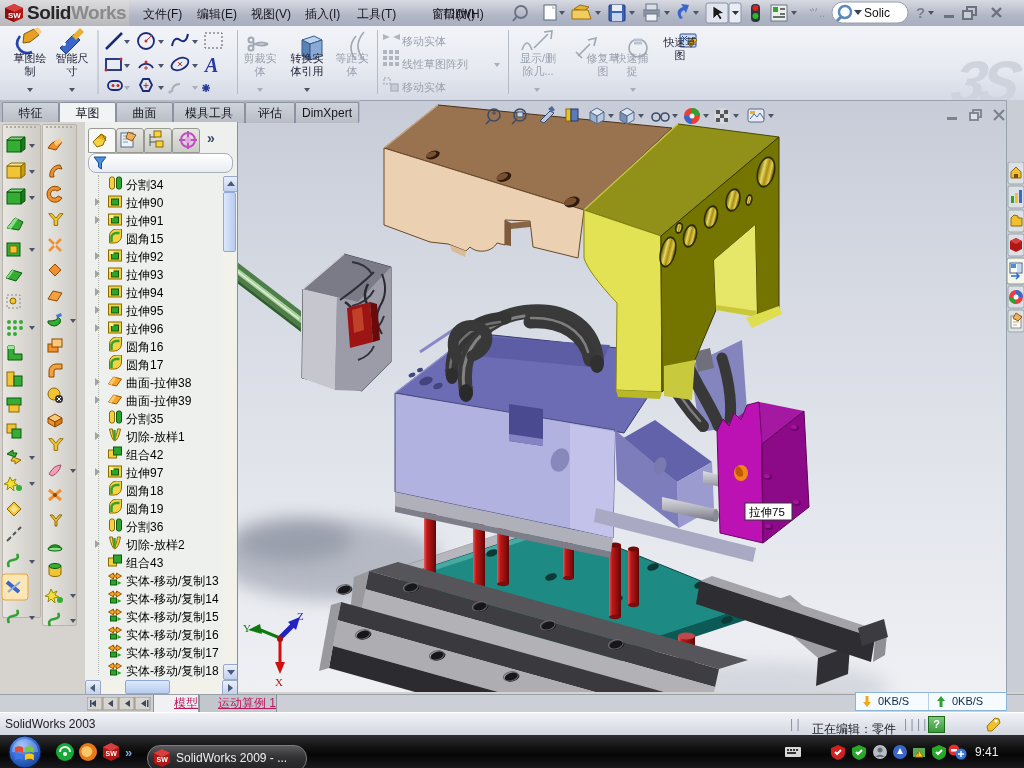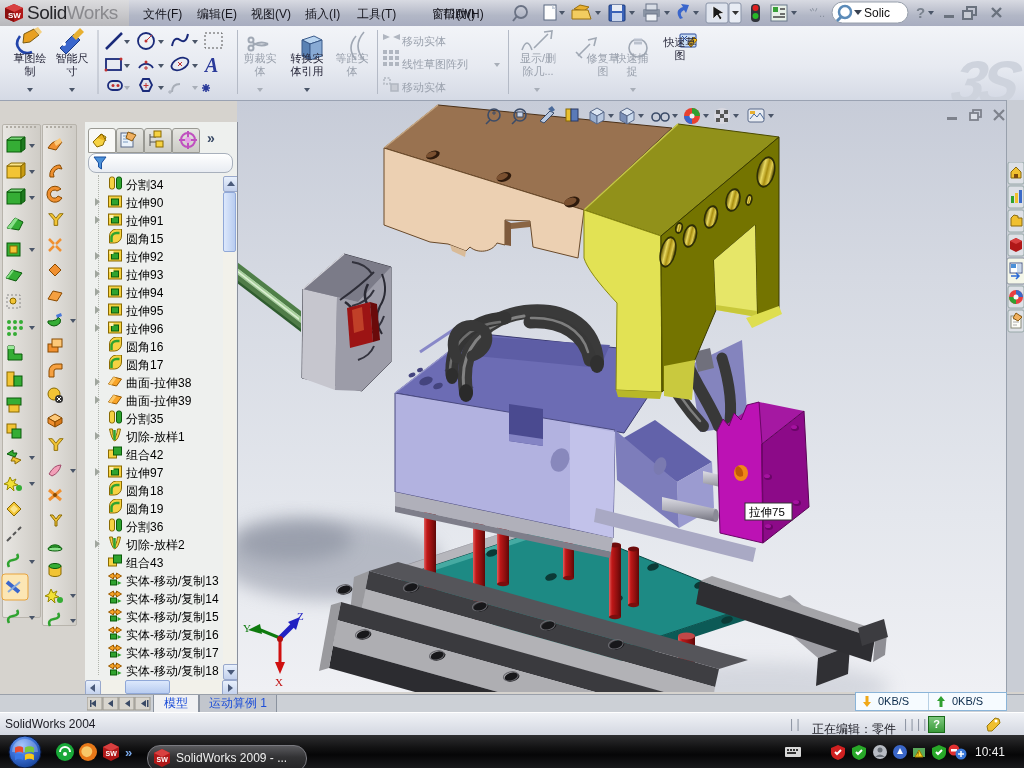--- a/index.html
+++ b/index.html
@@ -2,21 +2,21 @@
 <html><head><meta charset="utf-8">
 <style>
 html,body{margin:0;padding:0;}
 body{width:1024px;height:768px;overflow:hidden;font-family:"Liberation Sans",sans-serif;}
 #root{position:absolute;left:0;top:0;width:1024px;height:768px;background:#d6d3ce;}
 .abs{position:absolute;}
 
 #titlebar{left:0;top:0;width:1024px;height:26px;overflow:hidden;background:linear-gradient(#d8dae2,#b2b7c6 60%,#a8adc0);border-bottom:1px solid #7a8294;}
 #logo{left:0;top:0;width:129px;height:26px;background:linear-gradient(#dcdcde,#b8b8bc);}
 #logocube{left:4px;top:3px;width:20px;height:20px;}
-#logotext{left:27px;top:2px;font-size:19px;font-weight:normal;color:#26262a;letter-spacing:-.5px;}
+#logotext{left:27px;top:2px;font-size:19px;font-weight:bold;color:#26262a;letter-spacing:-.5px;}
 #logotext .w{color:#8a8a8e;}
 .menu{position:absolute;top:6px;font-size:12px;color:#15151d;}
 
 #cmdmgr{left:0;top:26px;width:1024px;height:74px;overflow:hidden;background:linear-gradient(#f2f4f8,#e7eaf1 55%,#d5dae5);border-bottom:1px solid #9aa2b2;}
 .cmtxt{position:absolute;font-size:11px;color:#252538;text-align:center;line-height:13px;white-space:nowrap;}
 .cmgray{color:#9aa1ad;}
 .sep{position:absolute;top:4px;width:1px;height:64px;background:#b4bac6;}
 .da{position:absolute;width:0;height:0;border-left:3px solid transparent;border-right:3px solid transparent;border-top:4px solid #4a5568;}
 .dagray{border-top-color:#a8aeb8;}
 #dswm{right:10px;top:22px;font-size:60px;font-style:italic;font-weight:bold;color:#ced3dd;transform:skewX(-12deg);letter-spacing:-6px;}
@@ -35,21 +35,21 @@
 .trow{position:absolute;left:10px;height:18px;font-size:12px;color:#000;white-space:nowrap;}
 .trow .txt{position:absolute;left:31px;top:2px;font-size:12px;}
 .texp{position:absolute;left:0px;top:5px;width:0;height:0;border-top:4px solid transparent;border-bottom:4px solid transparent;border-left:5px solid #a0a69e;}
 .ticon16{position:absolute;left:12px;top:0px;width:17px;height:16px;}
 
 #vscroll{left:138px;top:53px;width:13px;height:505px;background:#f2f1ea;}
 .sbtn{position:absolute;width:14px;height:14px;background:linear-gradient(#e8f0fc,#c2d0ec);border:1px solid #98a8cc;border-radius:2px;}
 .arr{position:absolute;width:0;height:0;}
 
 #bottomrow{left:0;top:694px;width:1024px;height:18px;background:#ccd0d6;border-top:1px solid #9aa0aa;}
-.mtab{position:absolute;top:0px;height:17px;font-size:12px;color:#1d4ed8;text-align:center;line-height:17px;background:#c2c6cd;border:1px solid #8a929e;border-top:none;}
+.mtab{position:absolute;top:0px;height:17px;font-size:12px;color:#be185d;text-align:right;line-height:17px;background:#c2c6cd;border:1px solid #8a929e;border-top:none;text-decoration:underline;}
 
 #statusbar{left:0;top:712px;width:1024px;height:23px;overflow:hidden;background:linear-gradient(#f0f2f6,#d2d6e0);border-top:1px solid #fff;font-size:12px;color:#1a1a22;}
 
 #taskbar{left:0;top:735px;width:1024px;height:33px;overflow:hidden;background:linear-gradient(#2e2e30,#111112 40%,#060607 60%,#191a1c);}
 .tkbtn{position:absolute;top:10px;height:25px;background:linear-gradient(#4e4e50,#2a2a2c 45%,#1b1b1d);border:1px solid #5a5a5e;border-radius:13px;color:#f0f0f0;font-size:12px;}
 
 #netw{left:855px;top:692px;width:150px;height:17px;background:#f6fbff;border:1px solid #8ab4d8;font-size:11px;color:#0a2a4a;text-decoration:underline;}
 </style></head>
 <body>
 <div id="root">
@@ -515,20 +515,28 @@
         </g>
     </svg>
     <div class="cmtxt cmgray" style="left:514px;top:26px;width:48px">显示/删<br>除几...</div>
     <div class="da dagray" style="left:534px;top:62px"></div>
     <div class="cmtxt cmgray" style="left:582px;top:26px;width:42px">修复草<br>图</div>
     <div class="cmtxt cmgray" style="left:610px;top:26px;width:44px">快速捕<br>捉</div>
     <div class="da dagray" style="left:630px;top:62px"></div>
     <div class="cmtxt" style="left:658px;top:10px;width:44px">快速草<br>图</div>
     <div id="dswm" class="abs">3S</div>
   </div>
+  <div id="tabstrip" class="abs">
+    <div class="swtab" style="left:2px;width:55px">特征</div>
+    <div class="swtab active" style="left:59px;width:55px">草图</div>
+    <div class="swtab" style="left:116px;width:55px">曲面</div>
+    <div class="swtab" style="left:173px;width:70px">模具工具</div>
+    <div class="swtab" style="left:245px;width:48px">评估</div>
+    <div class="swtab" style="left:295px;width:62px">DimXpert</div>
+  </div>
   <svg class="abs" style="left:0;top:0;width:0;height:0">
       <defs>
     <g id="i-ext">
           <rect x="1" y="3" width="13" height="11" fill="#f6d242" stroke="#8a6a00"></rect>
           <rect x="4" y="6" width="7" height="6" fill="#2fa32f" stroke="#0a5a0a"></rect>
         </g>
     <g id="i-ext2">
           <rect x="1" y="3" width="13" height="11" fill="#f6d242" stroke="#8a6a00"></rect>
           <rect x="4" y="6" width="7" height="6" fill="#2fa32f" stroke="#0a5a0a"></rect>
           <rect x="2" y="4" width="4" height="3" fill="#fff2b0"></rect>
@@ -1046,21 +1054,21 @@
           <path d="M4,6.5 l5,-3.5 v7 z M3,3 v7 h1.5 v-7 z"></path>
           <path d="M21,6.5 l5,-3.5 v7 z"></path>
           <path d="M38,6.5 l5,3.5 v-7 z"></path>
           <path d="M54,6.5 l5,3.5 v-7 z M60,3 v7 h1.5 v-7 z"></path>
         </g>
     </svg>
     <div class="mtab" style="left:153px;width:44px;background:#f0f1f3">模型</div>
     <div class="mtab" style="left:199px;width:76px">运动算例 1</div>
   </div>
   <div id="statusbar" class="abs">
-    <div class="abs" style="left:5px;top:4px">SolidWorks 2004</div>
+    <div class="abs" style="left:5px;top:4px">SolidWorks 2003</div>
     <div class="abs" style="left:790px;top:4px;color:#8a92a0">|&nbsp;|</div>
     <div class="abs" style="left:812px;top:8px">正在编辑：零件</div>
     <div class="abs" style="left:904px;top:4px;color:#8a92a0">|&nbsp;|&nbsp;|&nbsp;|</div>
     <div class="abs" style="left:928px;top:3px;width:15px;height:15px;background:linear-gradient(#7ec87e,#3a9a3a);border:1px solid #1a6a1a;color:#fff;font-size:11px;font-weight:bold;text-align:center;line-height:15px">?</div>
     <svg class="abs" style="left:985px;top:3px" width="16" height="16" viewBox="0 0 16 16">
         <path d="M2,10 l8,-8 4,1 1,4 -8,8 -4,0 z" fill="#f0c030" stroke="#9a7a10"></path>
         <circle cx="11" cy="5" r="1.5" fill="#fff"></circle>
       </svg>
   </div>
   <div id="netw" class="abs">
@@ -1150,15 +1158,15 @@
           <path d="M8,1 l7,3 v5 q0,5 -7,7 q-7,-2 -7,-7 v-5 z" fill="#28a828"></path>
           <path d="M5,8 l2,2 4,-4" stroke="#fff" stroke-width="2" fill="none"></path>
         </g>
       <g transform="translate(163,0)">
           <circle cx="6" cy="6" r="5.5" fill="#e03030"></circle>
           <rect x="3" y="5" width="6" height="2.5" fill="#fff"></rect>
           <circle cx="13" cy="10" r="5.5" fill="#3a78d8"></circle>
           <path d="M10,10 h6 m-3,-3 v6" stroke="#fff" stroke-width="1.5"></path>
         </g>
     </svg>
-    <div class="abs" style="left:975px;top:10px;color:#f0f0f0;font-size:12px">10:41</div>
+    <div class="abs" style="left:975px;top:10px;color:#f0f0f0;font-size:12px">9:41</div>
   </div>
 </div>
 
 </body></html>

